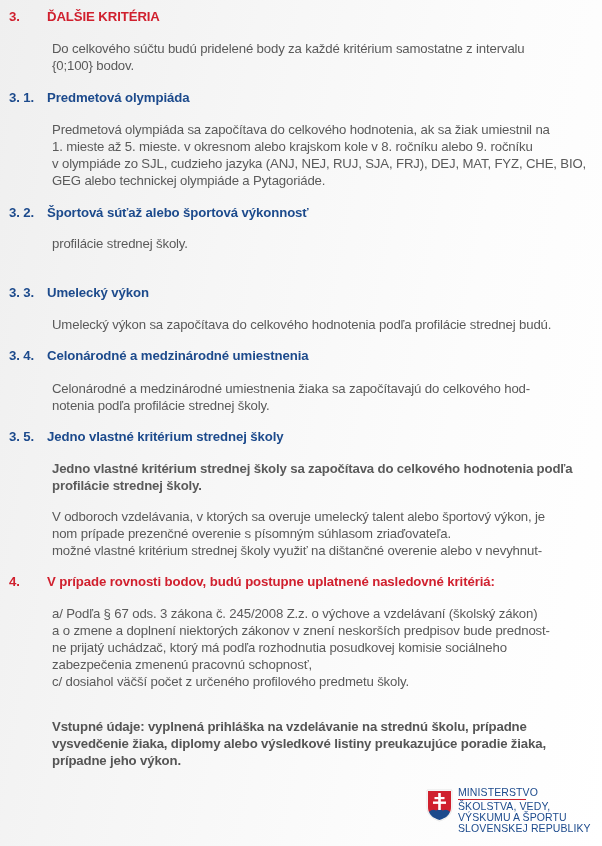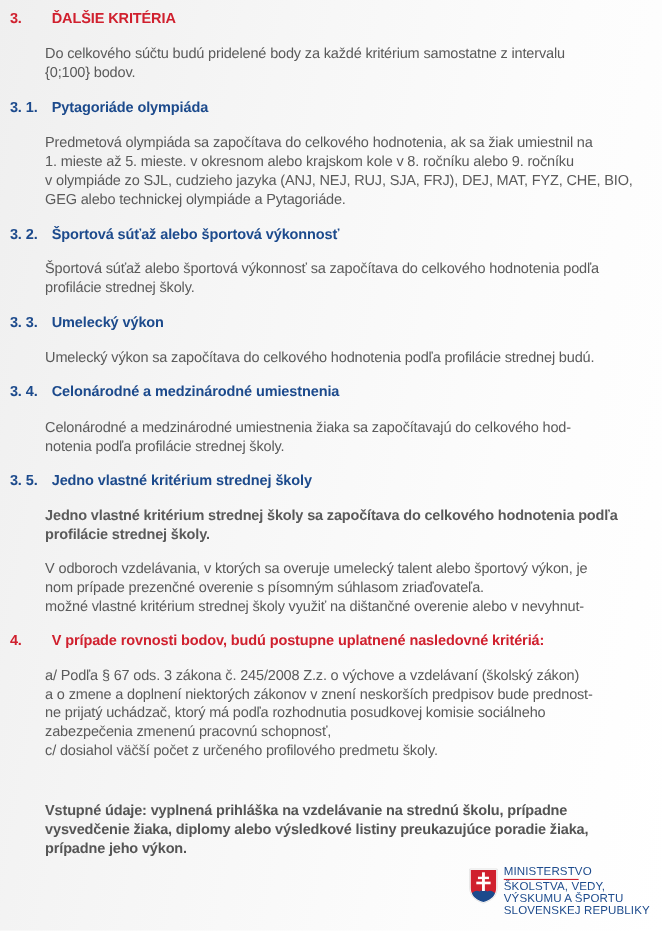--- a/index.html
+++ b/index.html
@@ -12,25 +12,25 @@
   .page { position: absolute; left: 0; top: 0; width: 602px; height: 846px; }
   .heading {
     position: absolute; left: 9px; font-weight: bold; font-size: 13.2px;
     letter-spacing: -0.1px; white-space: nowrap;
   }
   .heading .num { position: absolute; left: 0; top: 0; }
   .heading .title { position: absolute; left: 38px; top: 0; }
   .heading.red { color: #d0202e; }
   .heading.blue { color: #1c4a8c; }
   .para {
-    position: absolute; left: 41px; width: 548px; font-size: 13.2px;
+    position: absolute; left: 52px; width: 548px; font-size: 13.2px;
     line-height: 17px; color: #5a5a5a; letter-spacing: -0.15px;
   }
   .para .line { display: block; white-space: nowrap; }
-  .para.bold { font-weight: bold; color: #555555; margin-top: 10px; }
+  .para.bold { font-weight: bold; color: #555555; }
   .logo { position: absolute; left: 426px; top: 787px; width: 170px; height: 50px; }
   .logo .shield { position: absolute; left: 0; top: 2px; width: 27px; height: 33px; }
   .logo .ministry { position: absolute; left: 32px; top: 0; font-size: 10.5px; color: #1c4a8c; line-height: 11px; }
   .logo .ministry .first { display: block; border-bottom: 1px solid #d0202e; width: 68px; padding-bottom: 1px; margin-bottom: 1px; letter-spacing: 0.1px; }
   .logo .ministry .l { display: block; white-space: nowrap; letter-spacing: 0.1px; }
 </style>
 </head>
 <body>
 
 <div class="page">
@@ -39,35 +39,34 @@
     <span class="num">3.</span>
     <span class="title">ĎALŠIE KRITÉRIA</span>
   </div>
   <div class="para" style="top:40px;">
     <span class="line">Do celkového súčtu budú pridelené body za každé kritérium samostatne z intervalu</span>
     <span class="line">{0;100} bodov.</span>
   </div>
 
   <div class="heading blue" style="top:90px;">
     <span class="num">3. 1.</span>
-    <span class="title">Pytagoriáde olympiáda</span>
+    <span class="title">Predmetová olympiáda</span>
   </div>
   <div class="para" style="top:121px;">
     <span class="line">Predmetová olympiáda sa započítava do celkového hodnotenia, ak sa žiak umiestnil na</span>
     <span class="line">1. mieste až 5. mieste. v okresnom alebo krajskom kole v 8. ročníku alebo 9. ročníku</span>
     <span class="line">v olympiáde zo SJL, cudzieho jazyka (ANJ, NEJ, RUJ, SJA, FRJ), DEJ, MAT, FYZ, CHE, BIO,</span>
     <span class="line">GEG alebo technickej olympiáde a Pytagoriáde.</span>
   </div>
 
   <div class="heading blue" style="top:205px;">
     <span class="num">3. 2.</span>
     <span class="title">Športová súťaž alebo športová výkonnosť</span>
   </div>
   <div class="para" style="top:235px;">
-    <span class="line">Športová súťaž alebo športová výkonnosť sa započítava do celkového hodnotenia podľa</span>
     <span class="line">profilácie strednej školy.</span>
   </div>
 
   <div class="heading blue" style="top:285px;">
     <span class="num">3. 3.</span>
     <span class="title">Umelecký výkon</span>
   </div>
   <div class="para" style="top:316px;">
     <span class="line">Umelecký výkon sa započítava do celkového hodnotenia podľa profilácie strednej budú.</span>
   </div>

